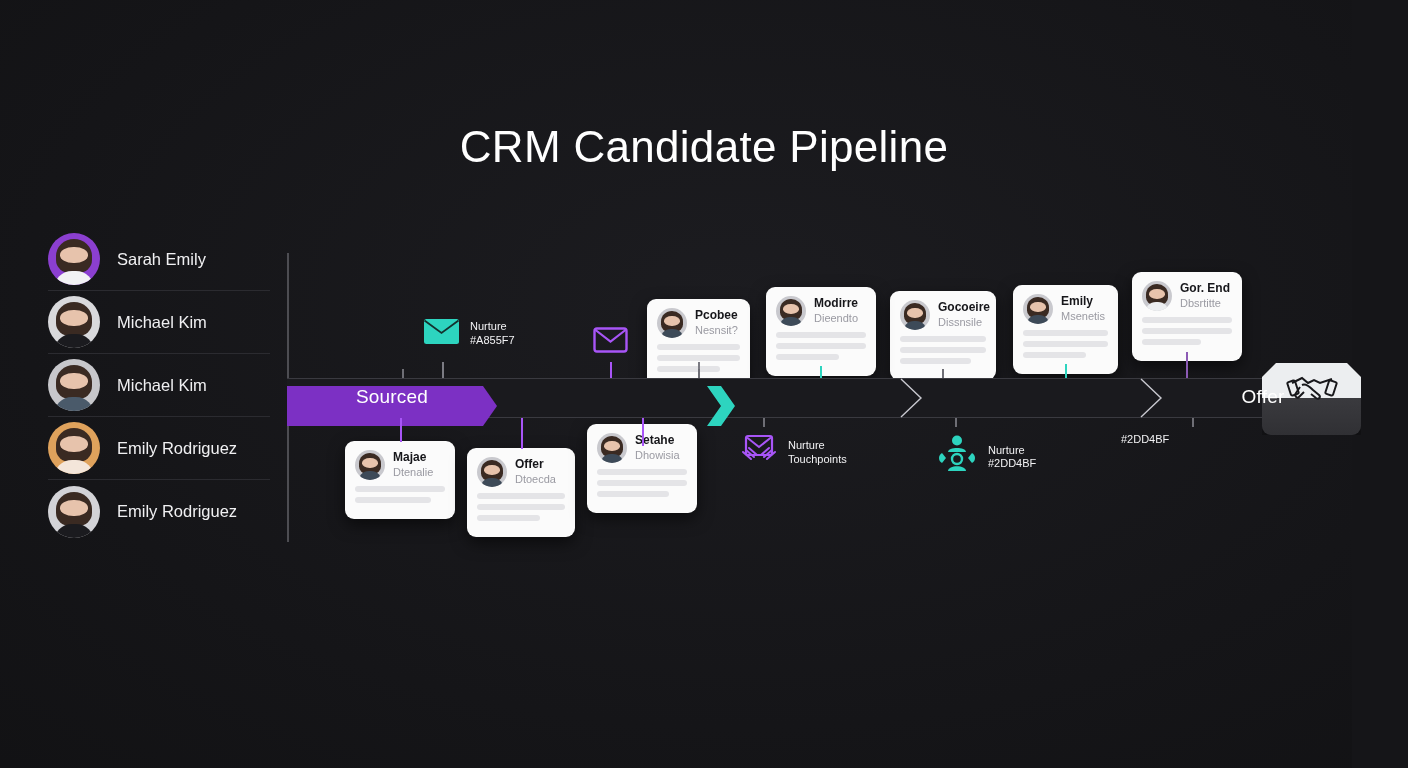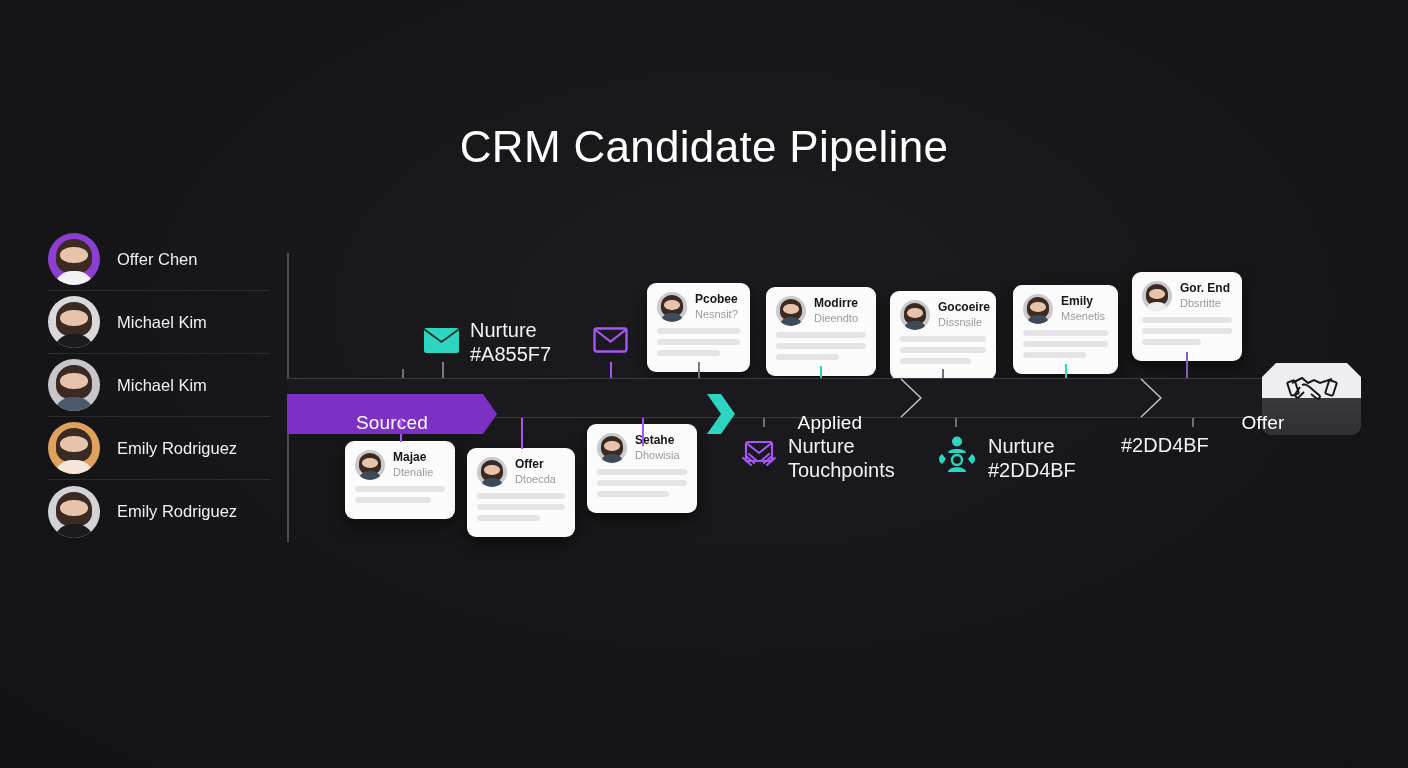--- a/index.html
+++ b/index.html
@@ -101,22 +101,22 @@
     left: 287px; top: 378px;
     width: 1074px; height: 40px;
   }
   .stage-track {
     position: absolute; inset: 0;
     background: #1a1a1e;
     border-top: 1px solid #3a3a40;
     border-bottom: 1px solid #3a3a40;
   }
   .seg {
-    position: absolute; top: 16px; height: 40px;
-    display: flex; align-items: flex-end; justify-content: center;
+    position: absolute; top: 8px; height: 40px;
+    display: flex; align-items: flex-start; justify-content: center;
   }
   .seg-label {
     color: #ffffff;
     font-size: 19px;
     font-weight: 400;
     letter-spacing: .2px;
     position: relative; z-index: 3;
     white-space: nowrap;
   }
   .seg.filled-1 {
@@ -204,21 +204,21 @@
     display: block; height: 6px; border-radius: 3px;
     background: #e4e4e7; margin-bottom: 5px;
   }
 
   
   .legend {
     position: absolute;
     display: flex; align-items: center; gap: 10px;
   }
   .legend-text {
-    color: #f2f2f4; font-size: 20px; line-height: 1.22;
+    color: #f2f2f4; font-size: 11px; line-height: 1.22;
     white-space: pre-line;
   }
   .ghost-card {
     position: absolute;
     left: 1262px; top: 363px;
     width: 99px; height: 72px;
     border-radius: 9px;
     background: linear-gradient(#eceef0 0%, #eceef0 49%, #3a3a3e 49%, #303034 100%);
     box-shadow: 0 6px 16px rgba(0,0,0,.5);
     clip-path: polygon(14px 0, 85px 0, 99px 14px, 99px 100%, 0 100%, 0 14px);
@@ -233,21 +233,21 @@
 
   <div class="title">CRM Candidate Pipeline</div>
 
   <div class="sidebar">
 
     <div class="side-row">
       <div class="avatar av-purple">
         <div class="hair"></div>
           <div class="body"></div>
       </div>
-      <div class="side-name">Offer Chen</div>
+      <div class="side-name">Sarah Emily</div>
     </div>
 
     <div class="side-row">
       <div class="avatar av-grey">
         <div class="hair"></div>
           <div class="body"></div>
       </div>
       <div class="side-name">Michael Kim</div>
     </div>
 
@@ -272,21 +272,21 @@
         <div class="hair"></div>
           <div class="body"></div>
       </div>
       <div class="side-name">Emily Rodriguez</div>
     </div>
 
   </div>
 
   <div class="rail"></div>
 
-  <div class="card" style="left:647px; top:283px; width:103px;">
+  <div class="card" style="left:647px; top:299px; width:103px;">
     <div class="card-head">
       <div class="card-av">
           <div class="hair"></div>
           <div class="body"></div>
         </div>
       <div>
         <div class="card-name">Pcobee</div>
         <div class="card-sub">Nesnsit?</div>
       </div>
     </div>
@@ -435,23 +435,20 @@
   <div class="stem violet" style="left:642px; top:418px; height:28px;"></div>
 
   <div class="stagebar">
     <div class="stage-track"></div>
 
     <div class="seg filled-1">
       <span class="seg-label">Sourced</span>
     </div>
     <div class="seg filled-3"></div>
 
-    <div class="seg empty e-applied">
-      <span class="seg-label">Applied</span>
-    </div>
     <div class="seg empty e-offer">
       <span class="seg-label">Offer</span>
     </div>
 
     <div class="chev" style="left:612px;">
       <svg width="26" height="40" viewBox="0 0 26 40">
           <path d="M2 1 L22 20 L2 39" fill="none" stroke="#c9c9d0" stroke-width="1.4"></path>
         </svg>
     </div>
     <div class="chev" style="left:852px;">

